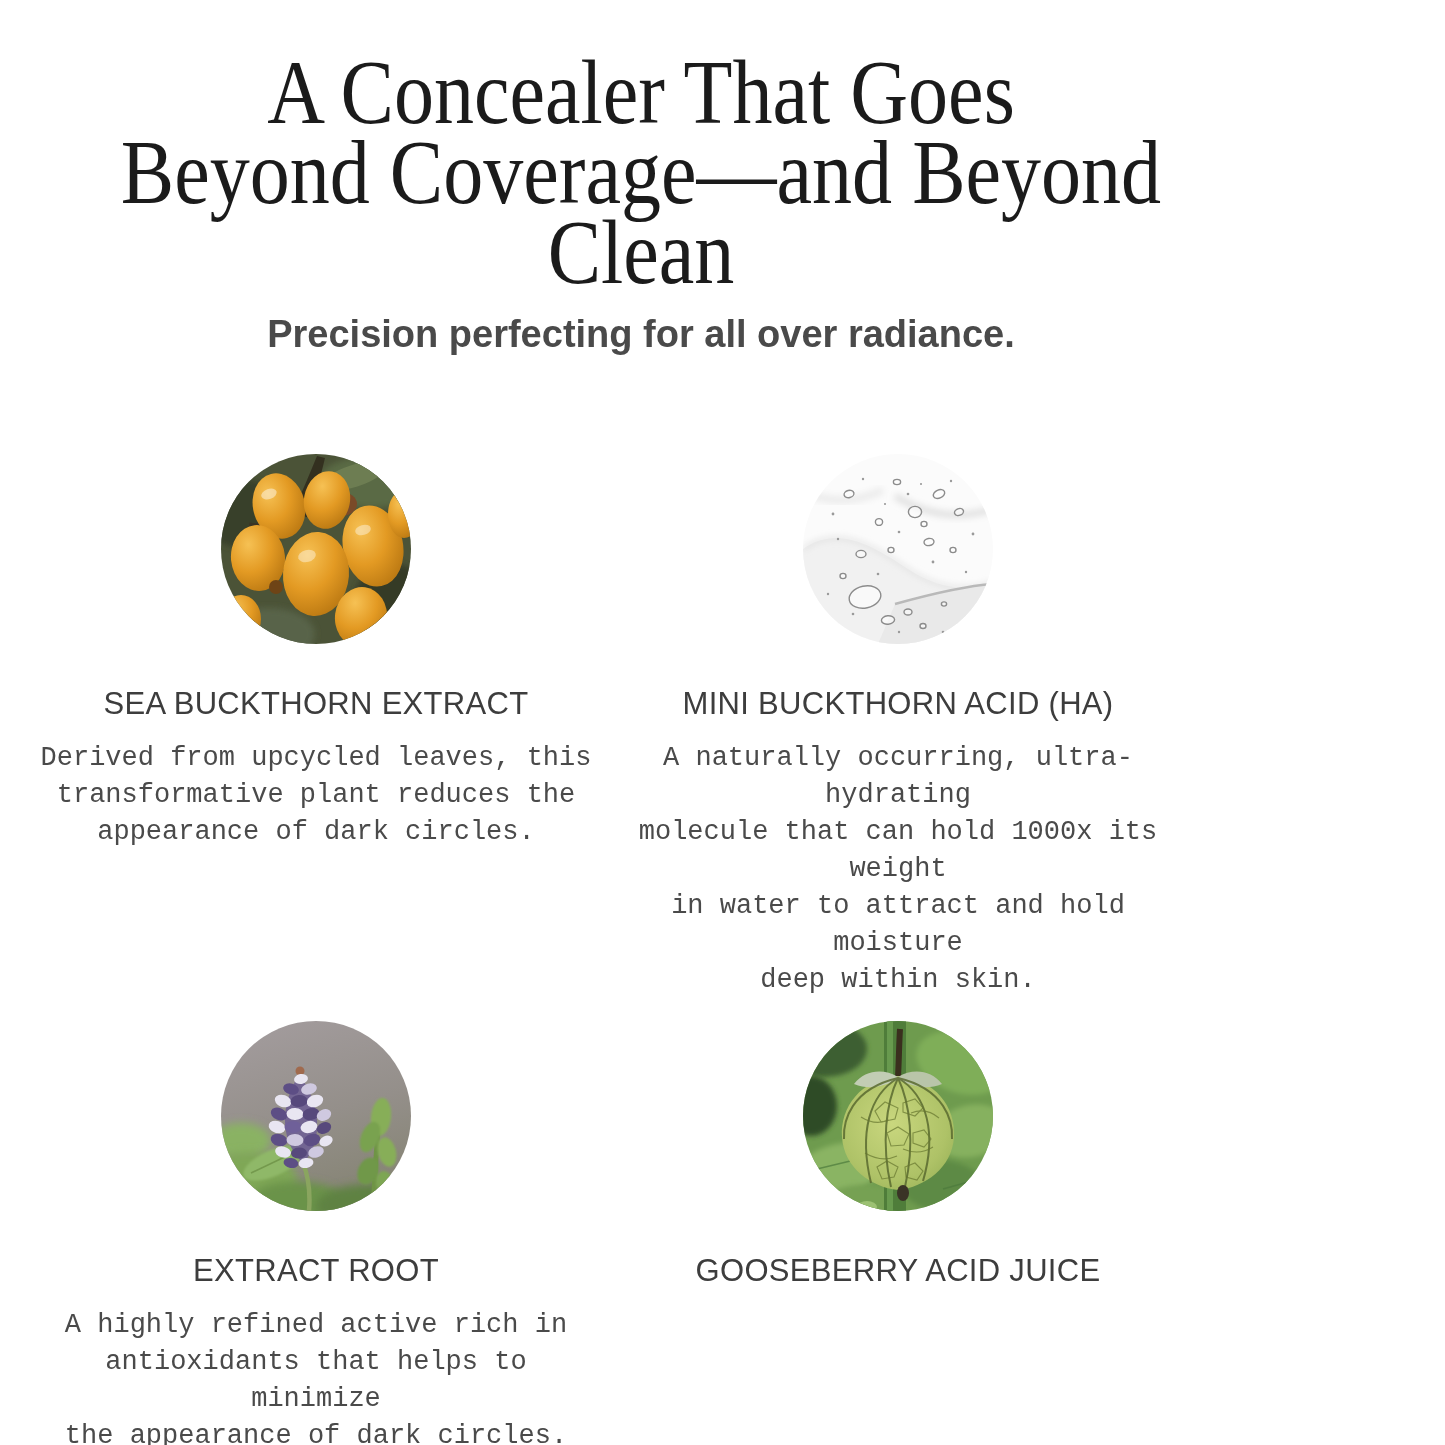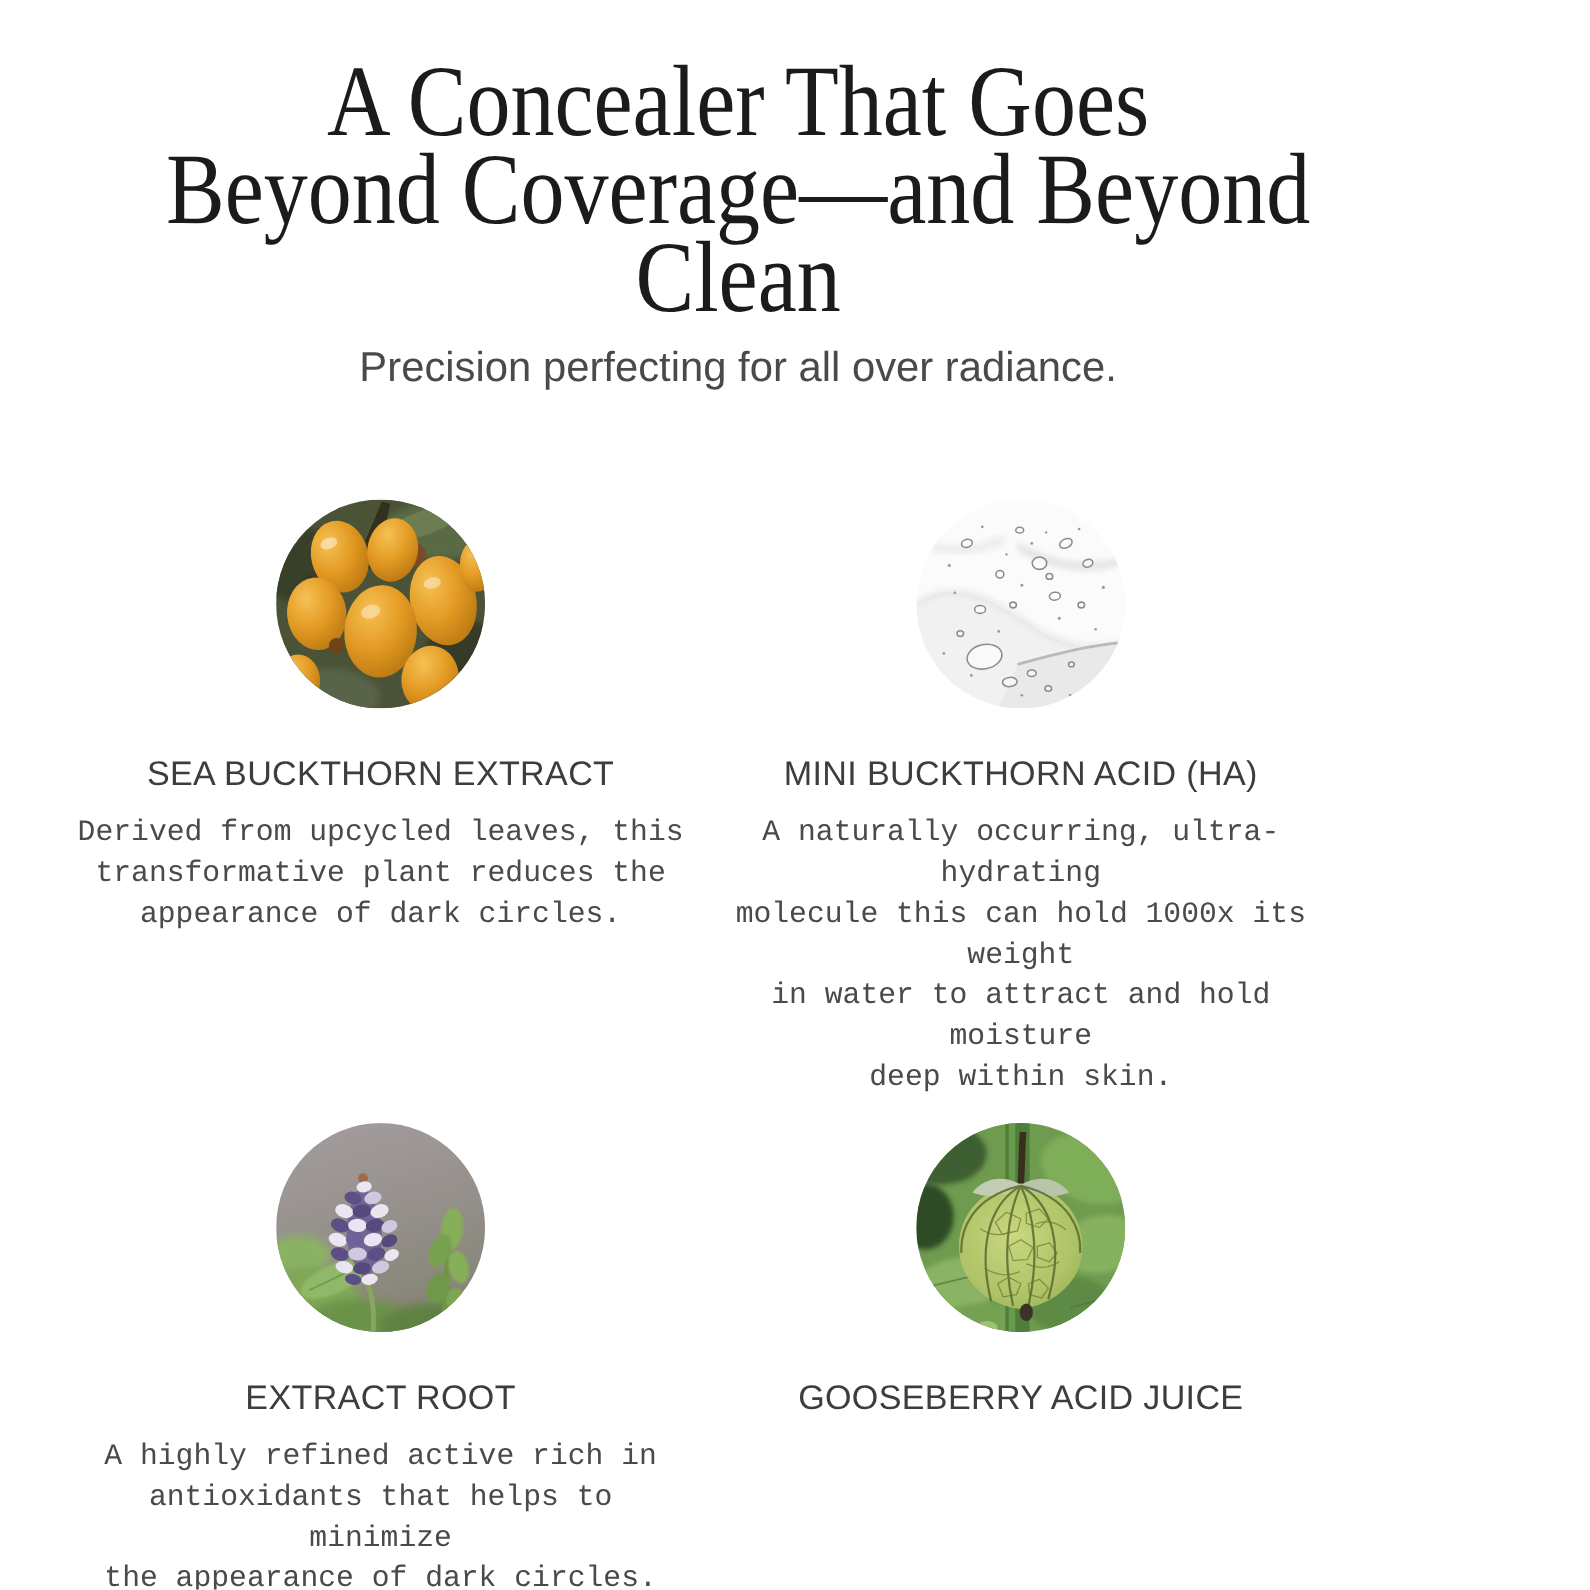--- a/index.html
+++ b/index.html
@@ -3,21 +3,21 @@
 <meta charset="utf-8">
 <style>
   html, body { margin: 0; padding: 0; }
   body {
     width: 1445px;
     height: 1445px;
     background: #ffffff;
     font-family: "Liberation Sans", sans-serif;
     overflow: hidden;
   }
-  .page { width: 1282px; height: 1445px; margin-left: 30px; }
+  .page { width: 1282px; height: 1445px; }
 
   .title {
     margin: 0;
     padding-top: 52px;
     text-align: center;
     font-family: "Liberation Serif", serif;
     font-weight: 400;
     font-size: 92px;
     line-height: 80px;
     color: #1b1b1b;
@@ -26,21 +26,21 @@
     transform-origin: 50% 0;
     letter-spacing: 0;
   }
 
   .subtitle {
     margin: 20px 0 0 0;
     text-align: center;
     font-size: 38px;
     line-height: 44px;
     color: #4a4a4a;
-    font-weight: 400;
+    font-weight: 700;
   }
 
   .grid {
     margin: 98px auto 0 auto;
     width: 1210px;
     display: grid;
     grid-template-columns: 560px 560px;
     column-gap: 90px;
     row-gap: 70px;
     align-items: start;
@@ -186,21 +186,21 @@
             <circle cx="25" cy="140" r="1.2"></circle>
               <circle cx="75" cy="120" r="1.3"></circle>
               <circle cx="168" cy="160" r="1.2"></circle>
             <circle cx="118" cy="30" r="1.1"></circle>
               <circle cx="82" cy="50" r="1.1"></circle>
           </g>
         </svg>
       </div>
       <h2 class="ing-name">MINI BUCKTHORN ACID (HA)</h2>
       <p class="ing-desc">A naturally occurring, ultra-hydrating
-molecule this can hold 1000x its weight
+molecule that can hold 1000x its weight
 in water to attract and hold moisture
 deep within skin.</p>
     </figure>
 
     <figure class="cell">
       <div class="photo">
         <svg viewBox="0 0 190 190">
           <defs>
             <linearGradient id="licBg" x1="0" y1="0" x2="0.3" y2="1">
               <stop offset="0" stop-color="#a49d9f"></stop>

